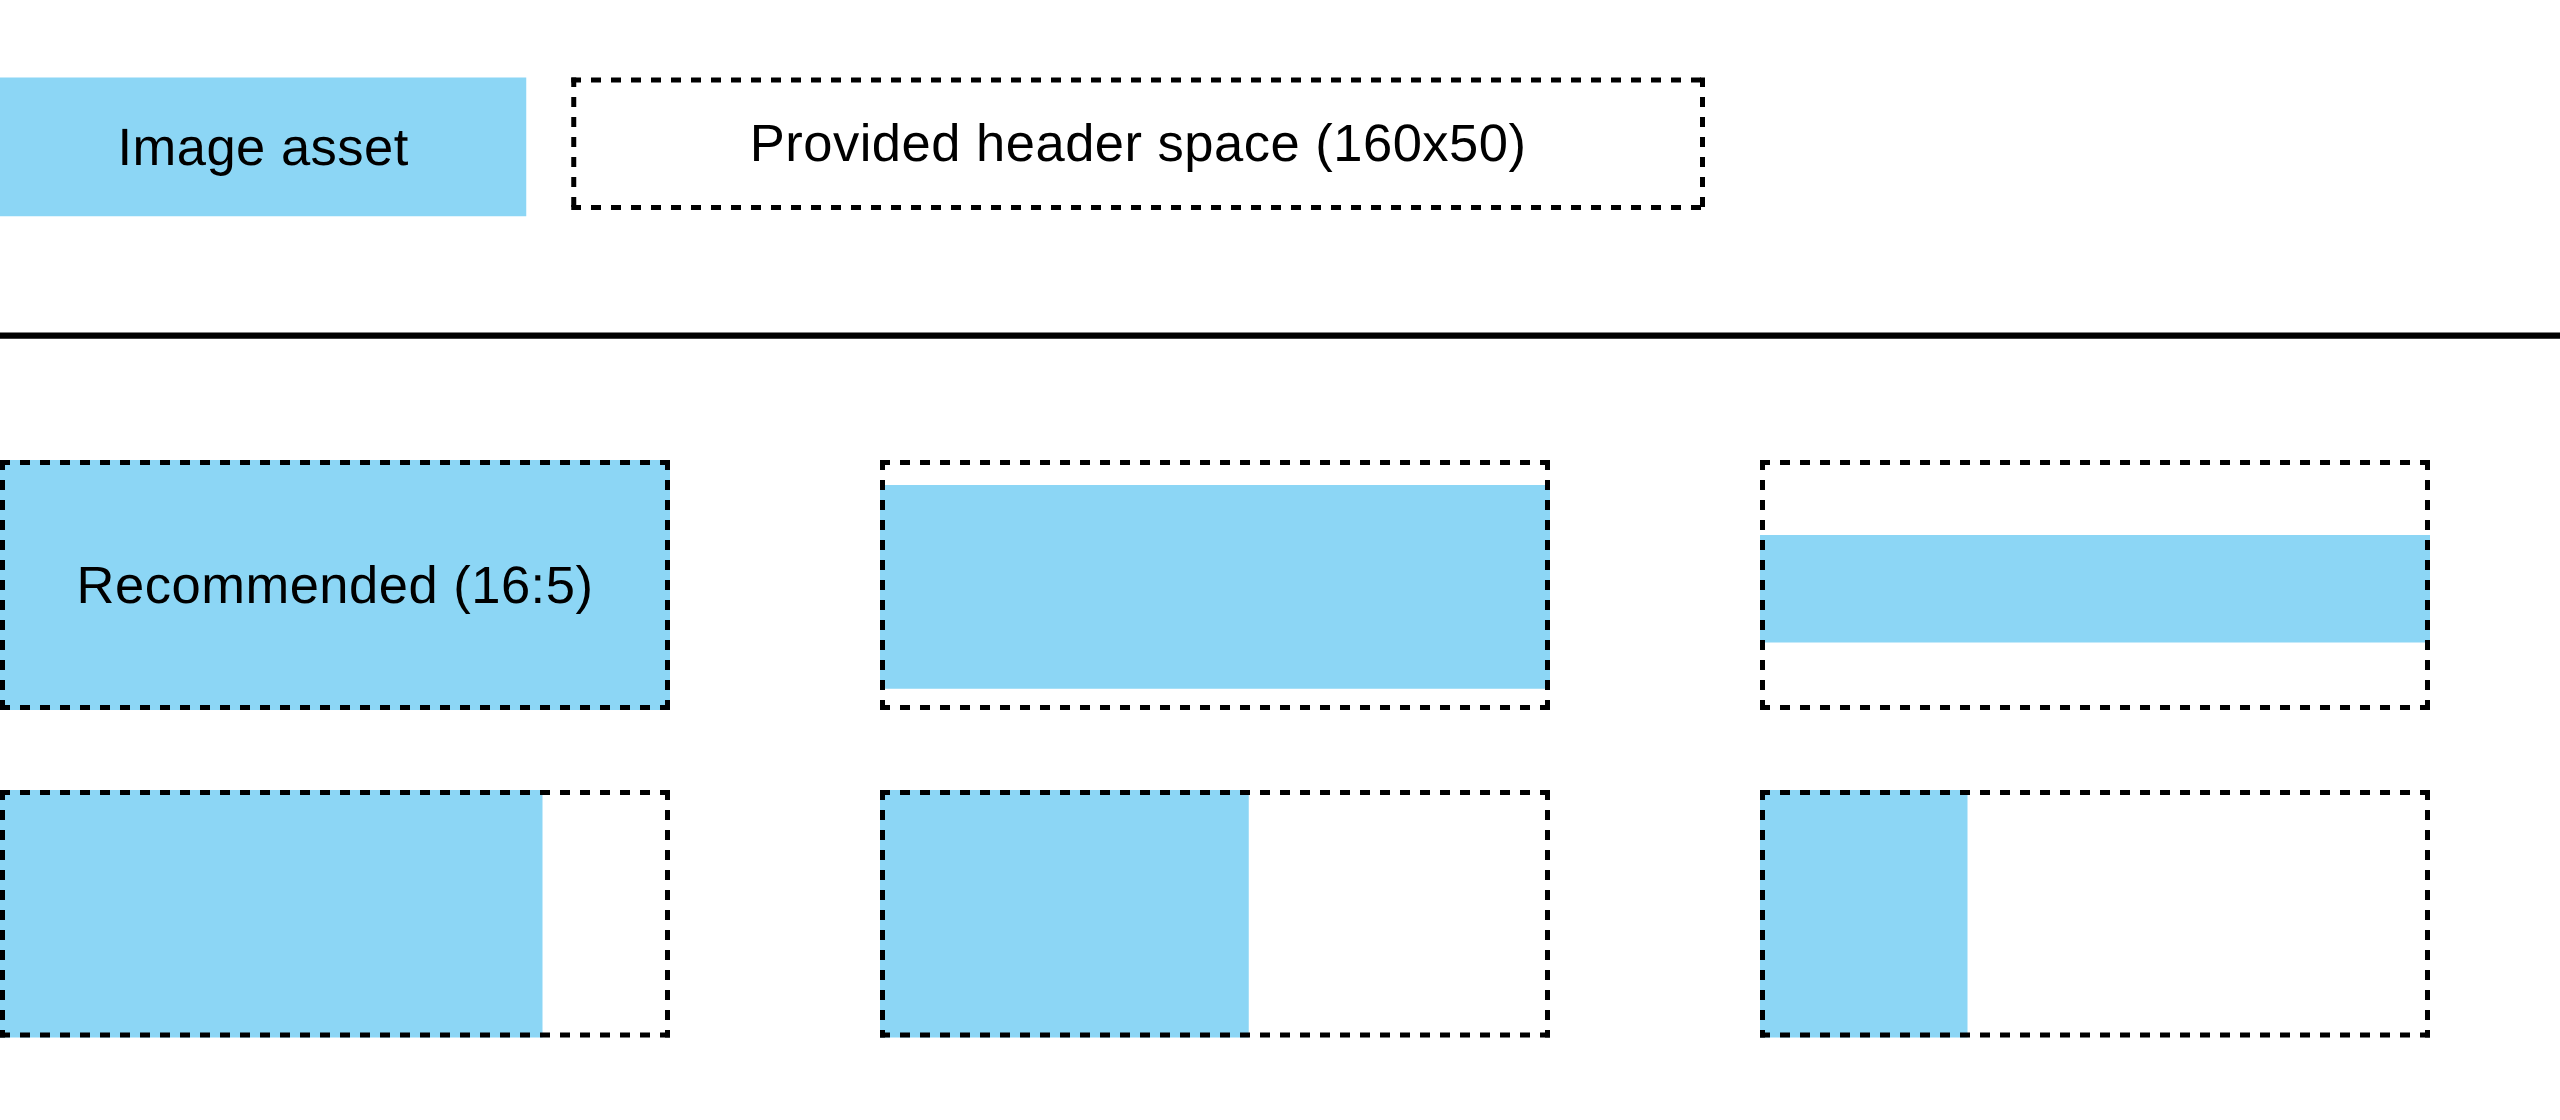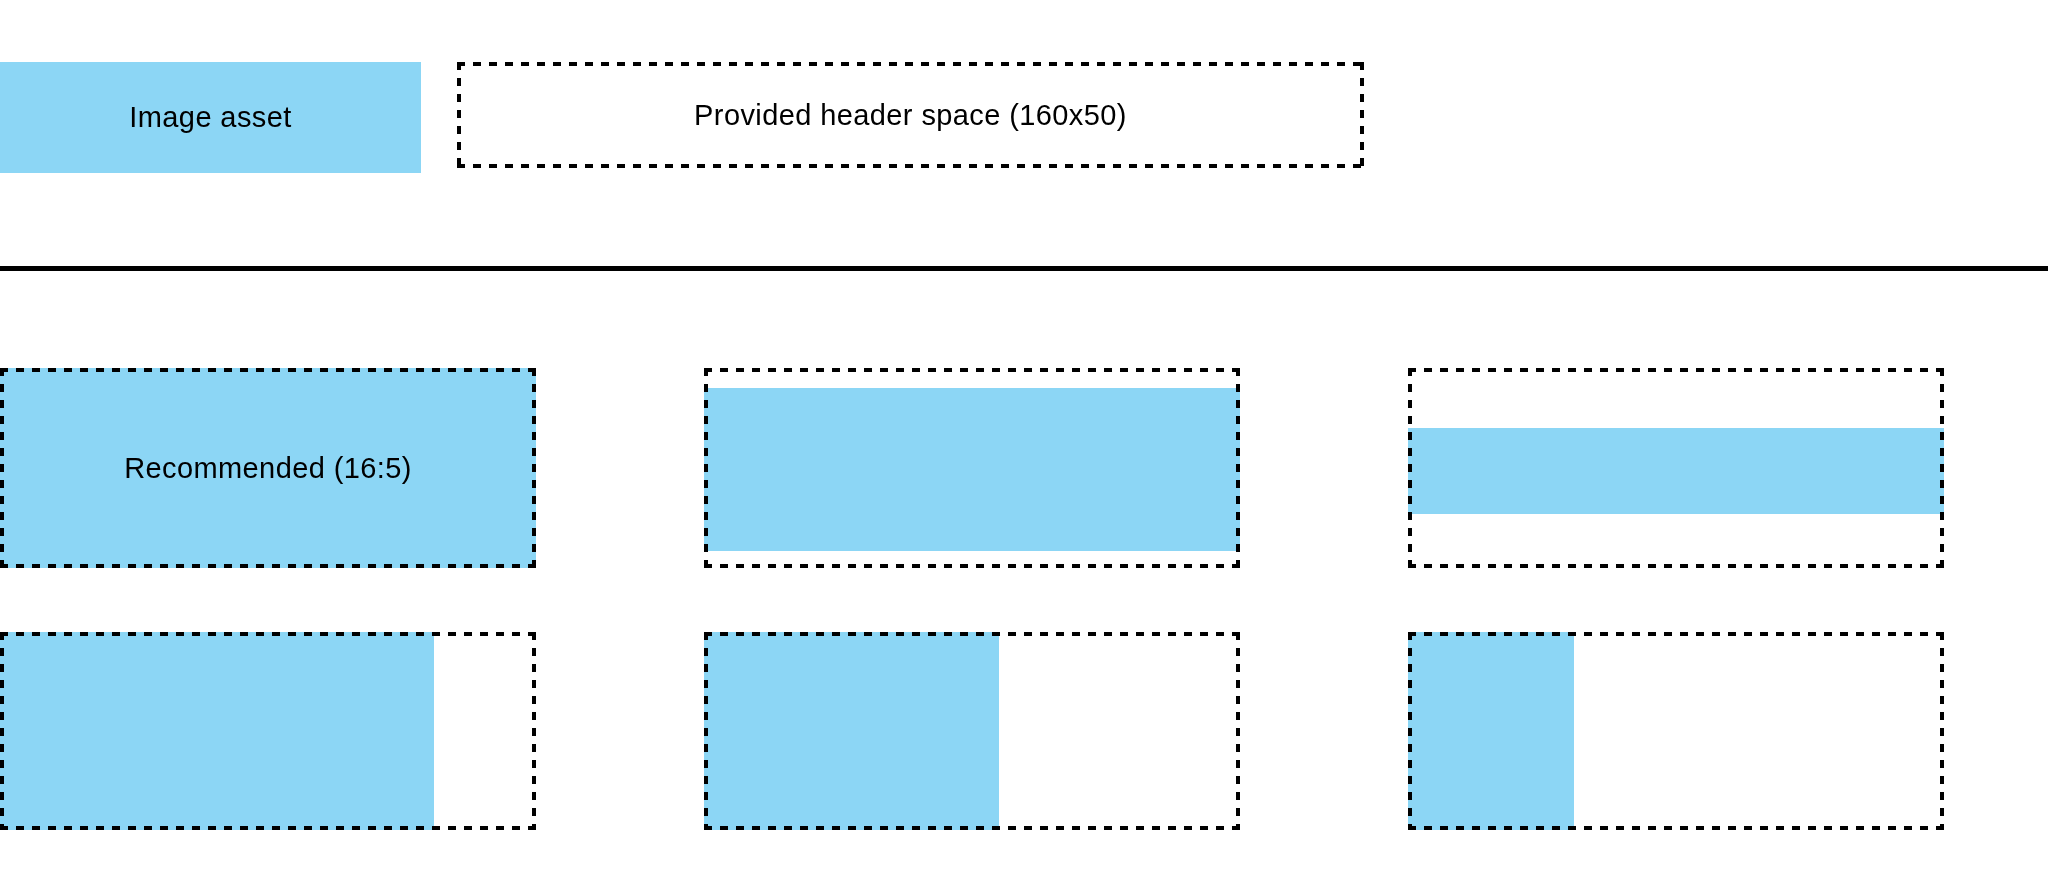--- a/index.html
+++ b/index.html
@@ -10,21 +10,21 @@
   #canvas {
     position: relative;
     width: 2048px;
     height: 896px;
     background: #ffffff;
     overflow: hidden;
     font-family: "Liberation Sans", sans-serif;
     color: #000000;
   }
   .label-text {
-    font-size: 29px;
+    font-size: 42px;
     font-weight: 500;
     letter-spacing: 0.4px;
     white-space: nowrap;
   }
   
   .legend-asset {
     position: absolute;
     left: 0px; top: 62px;
     width: 421px; height: 111px;
     display: flex; align-items: center; justify-content: center;

